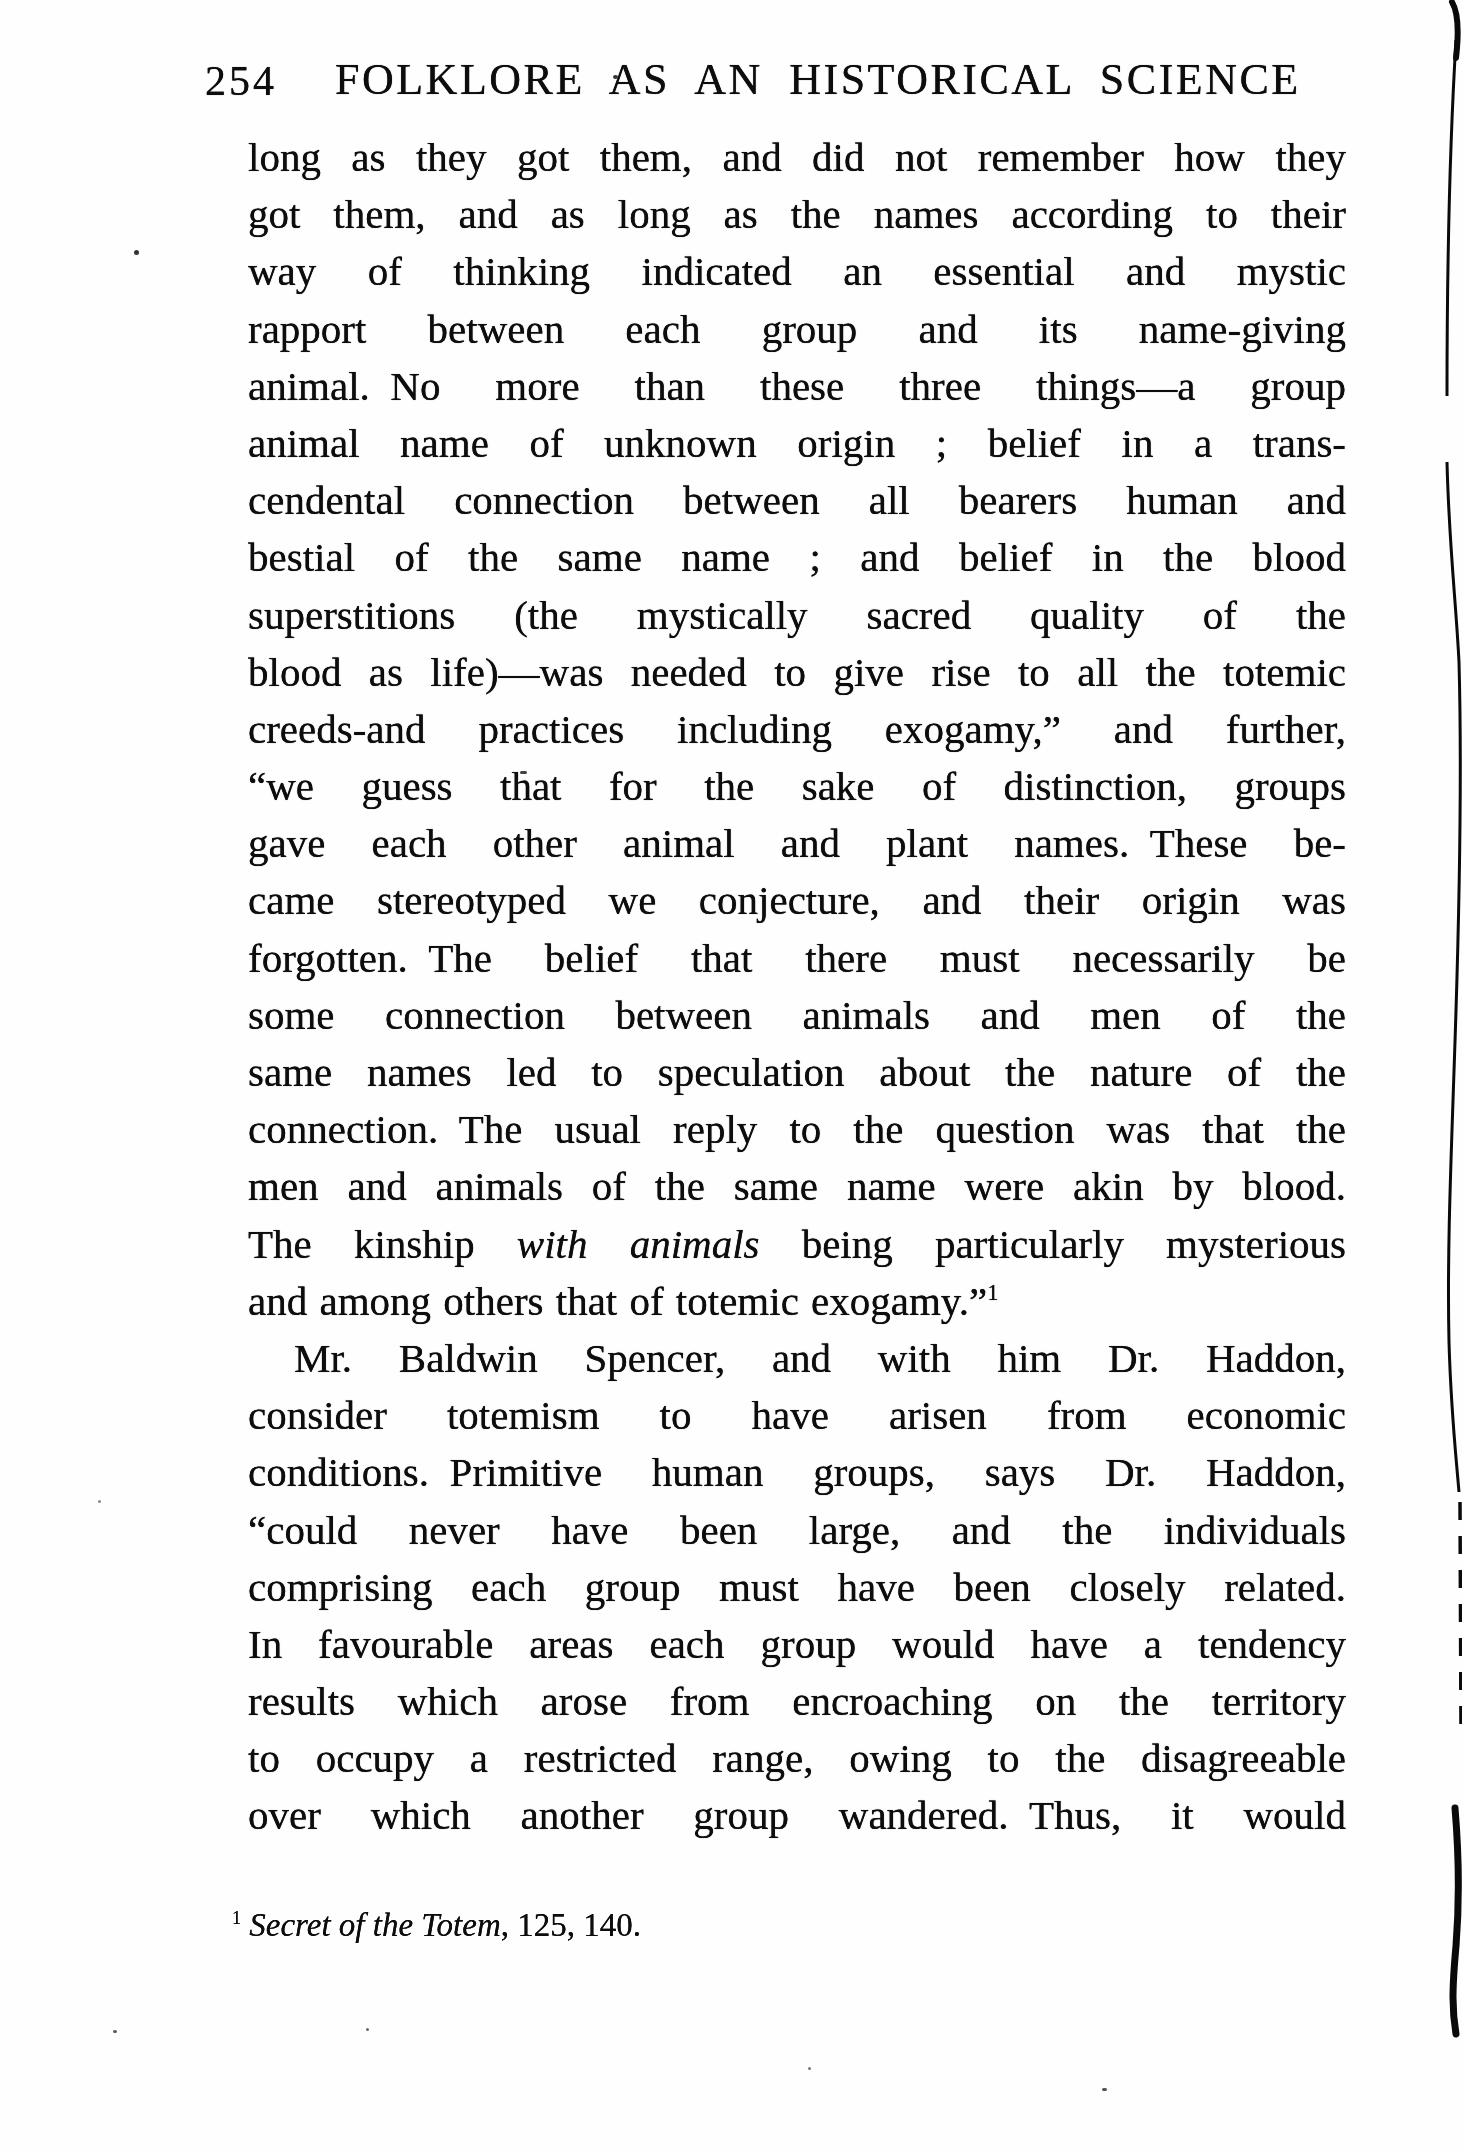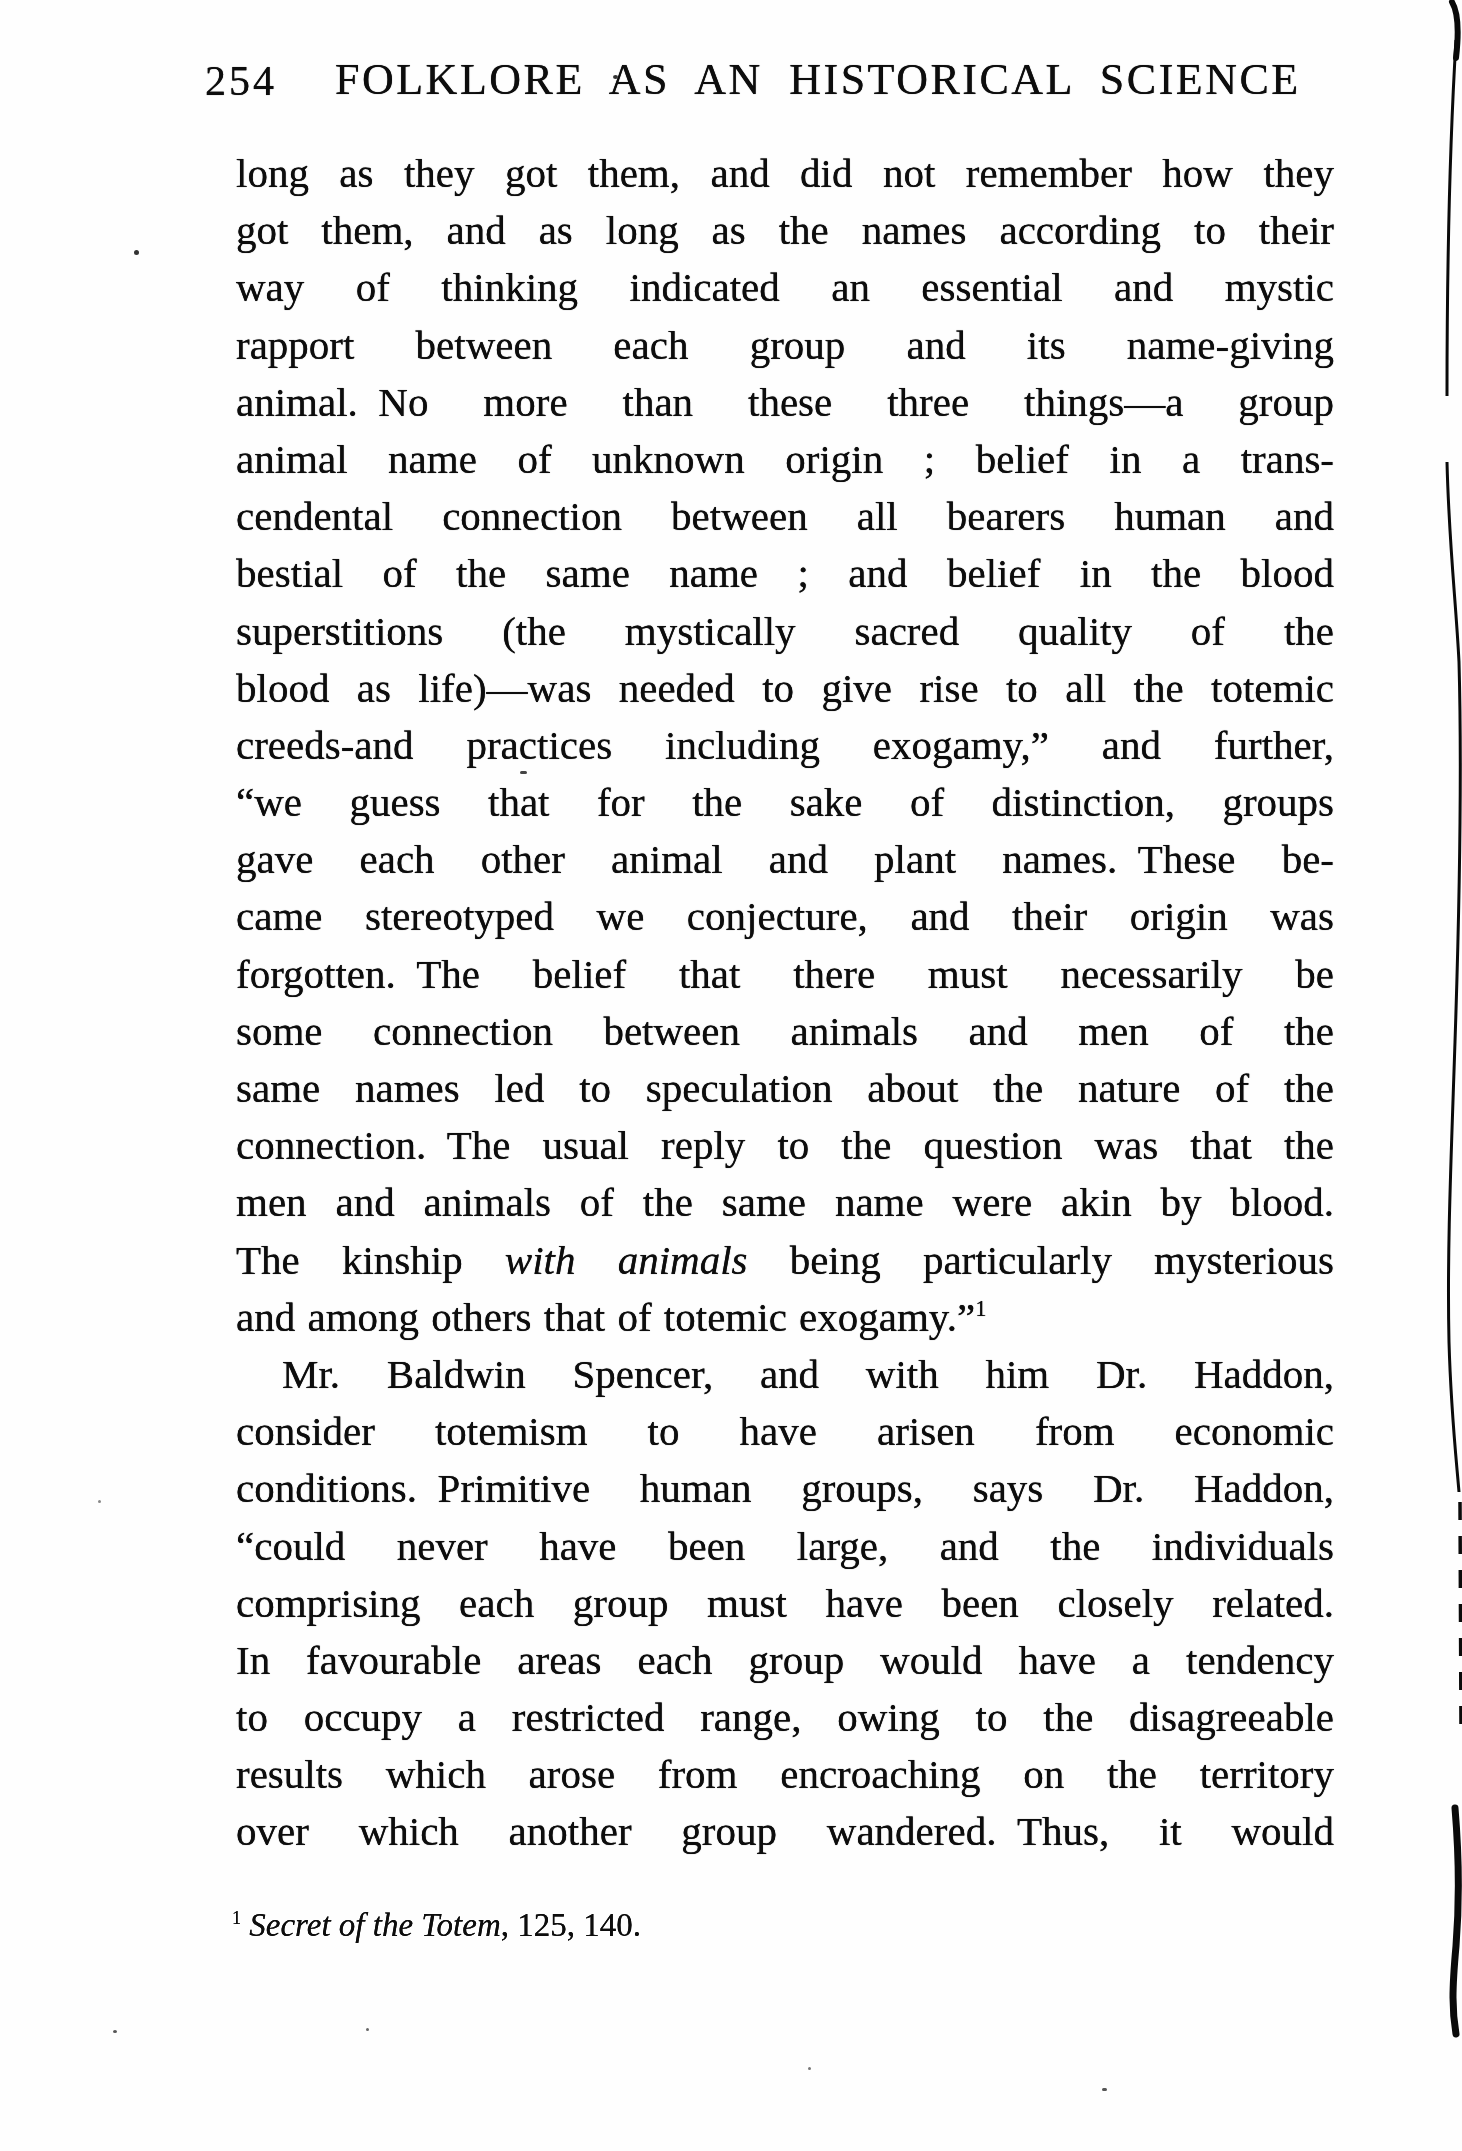--- a/index.html
+++ b/index.html
@@ -29,21 +29,21 @@
   }
   .title{
     margin-left:58px;
     font-size:44px;
     letter-spacing:2.5px;
     word-spacing:13px;
     text-shadow:0 0 0.7px #000;
   }
   .body-text{
     position:absolute;
-    left:236px;top:129px;width:1098px;margin-top:16px;
+    left:248px;top:129px;width:1098px;
   }
   .line{
     font-size:41px;
     line-height:57.2px;
     height:57.2px;
     text-align:justify;
     text-align-last:justify;
     text-justify:inter-word;
     word-spacing:2px;
     white-space:normal;
@@ -105,22 +105,22 @@
       <div class="line"><span>connection. The usual reply to the question was that the</span></div>
       <div class="line"><span>men and animals of the same name were akin by blood.</span></div>
       <div class="line"><span>The kinship </span><span class="it">with animals</span><span> being particularly mysterious</span></div>
       <div class="line nojust"><span>and among others that of totemic exogamy.”</span><sup>1</sup></div>
       <div class="line indent"><span>Mr. Baldwin Spencer, and with him Dr. Haddon,</span></div>
       <div class="line"><span>consider totemism to have arisen from economic</span></div>
       <div class="line"><span>conditions. Primitive human groups, says Dr. Haddon,</span></div>
       <div class="line"><span>“could never have been large, and the individuals</span></div>
       <div class="line"><span>comprising each group must have been closely related.</span></div>
       <div class="line"><span>In favourable areas each group would have a tendency</span></div>
+      <div class="line"><span>results which arose from encroaching on the territory</span></div>
       <div class="line"><span>to occupy a restricted range, owing to the disagreeable</span></div>
-      <div class="line"><span>results which arose from encroaching on the territory</span></div>
       <div class="line"><span>over which another group wandered. Thus, it would</span></div>
     </div>
 
   <div class="footnote" id="footnote"><sup>1</sup><span> </span><span class="it">Secret of the Totem</span><span>, 125, 140.</span></div>
 
   <svg class="edge-art" width="1462" height="2151" viewBox="0 0 1462 2151">
     <path d="M1452,2 C1458,12 1459,32 1456,58" fill="none" stroke="#0a0a0a" stroke-width="6" stroke-linecap="round"></path>
     <path d="M1456,40 C1450,140 1447,270 1447,396" fill="none" stroke="#0a0a0a" stroke-width="3"></path>
     <path d="M1447,462 C1449,545 1456,602 1459,662 C1462,772 1459,922 1455,1042 C1451,1162 1447,1252 1449,1342 C1451,1412 1456,1456 1459,1492" fill="none" stroke="#0a0a0a" stroke-width="3"></path>
     <line x1="1460" y1="1502" x2="1461" y2="1730" stroke="#0a0a0a" stroke-width="3.5" stroke-dasharray="18 16"></line>

